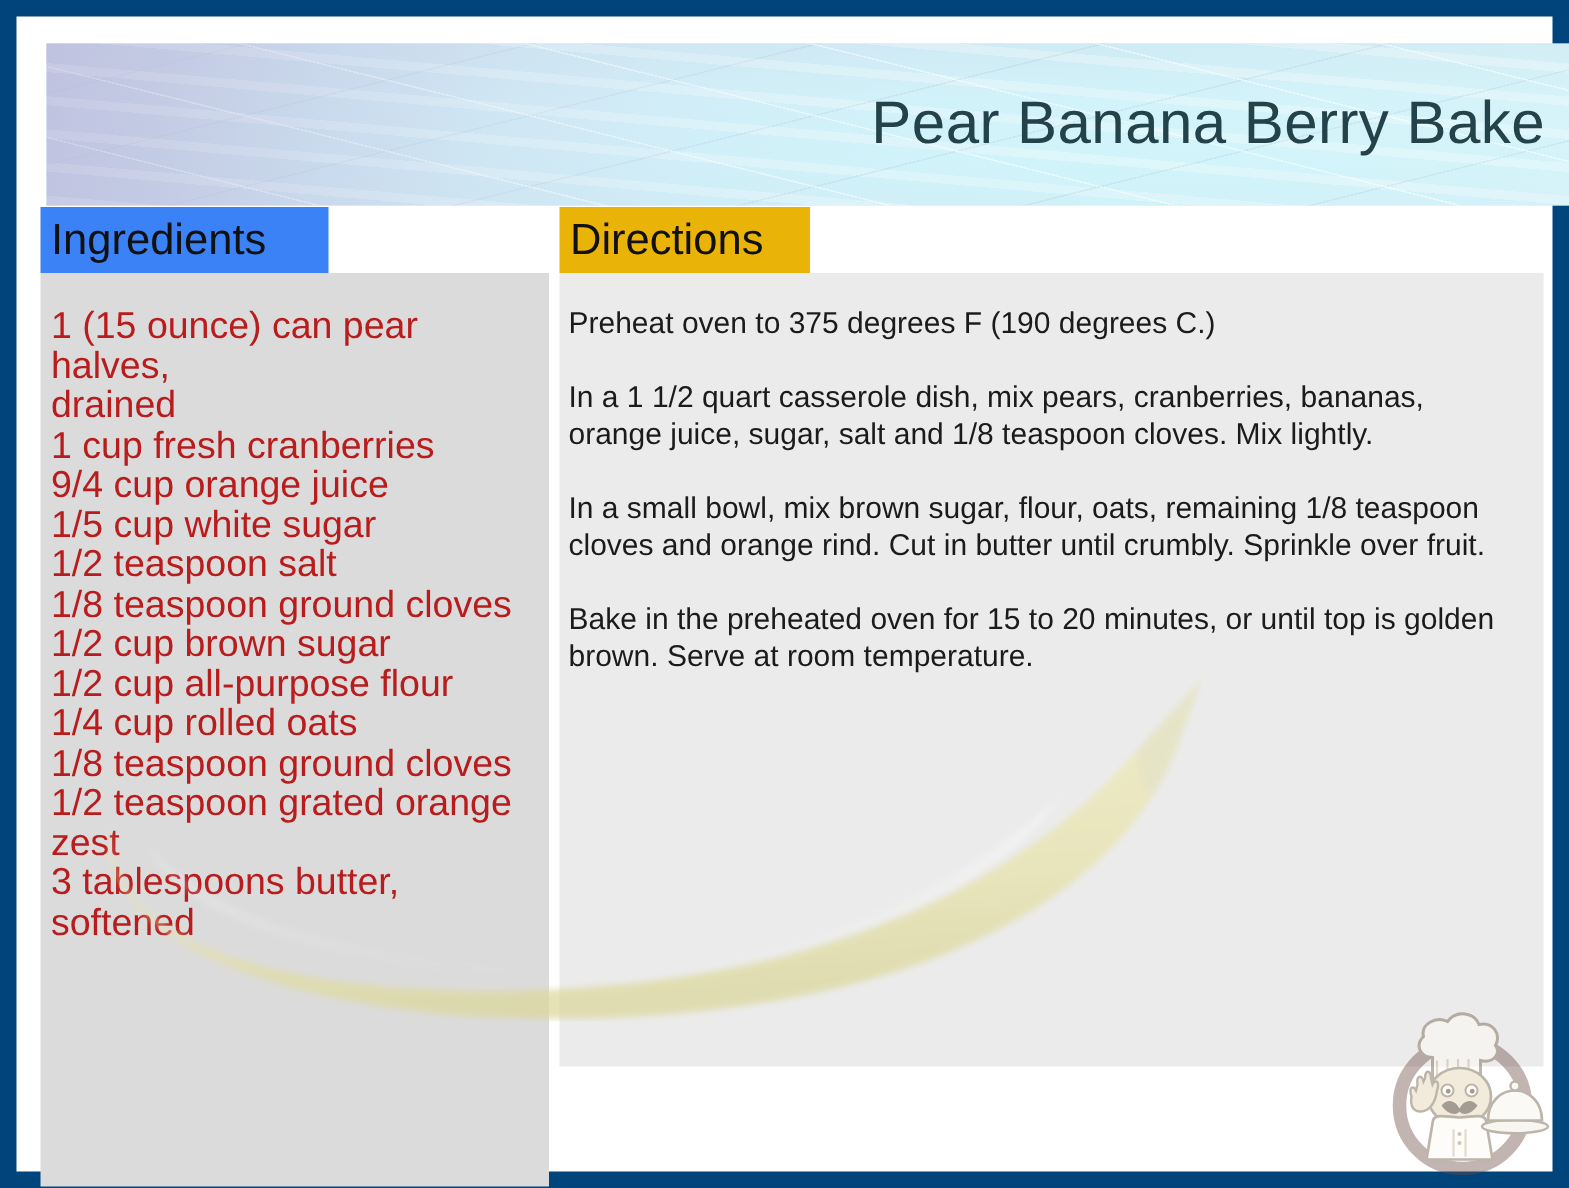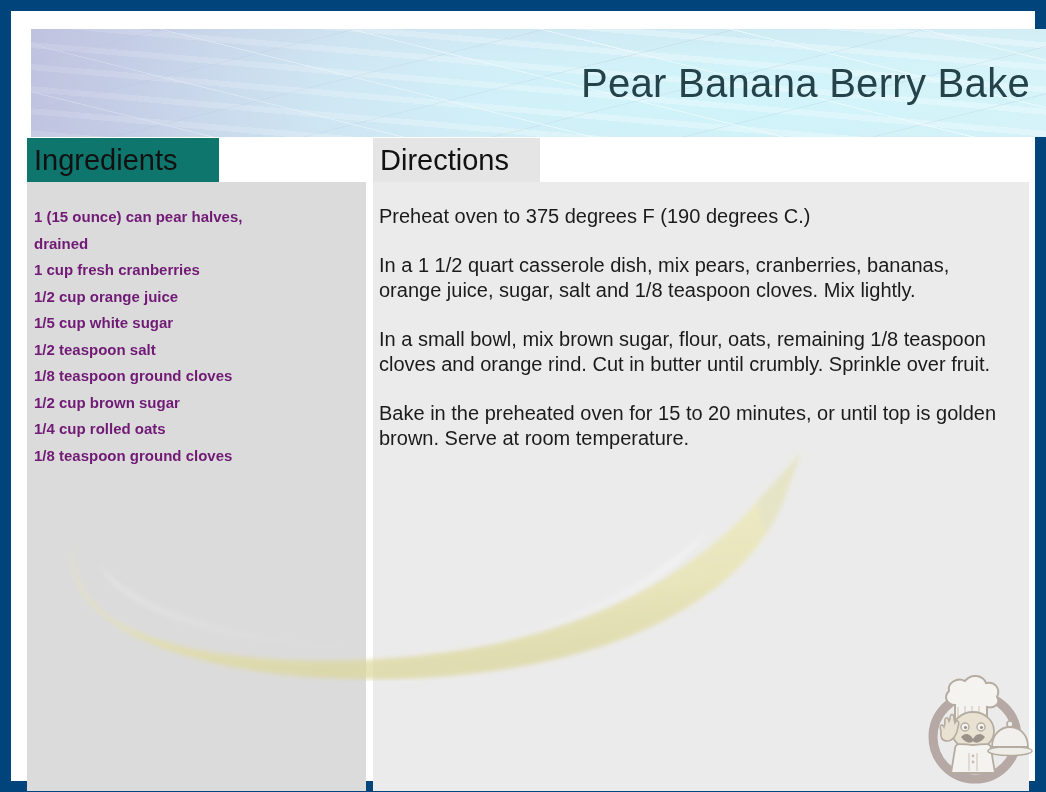--- a/index.html
+++ b/index.html
@@ -101,53 +101,52 @@
     position: absolute;
     box-sizing: border-box;
     overflow: hidden;
   }
 
   #ingredients-head {
     left: 16px;
     top: 127px;
     width: 192px;
     height: 44px;
-    background: #0f766e;
+    background: #3b82f6;
   }
   #ingredients-body {
     left: 16px;
     top: 171px;
     width: 339px;
     height: 609px;
     background: #dbdbdb;
     padding: 22px 10px 0 7px;
   }
 
   #directions-head {
     left: 362px;
     top: 127px;
     width: 167px;
     height: 44px;
-    background: #e5e5e5;
+    background: #eab308;
   }
   #directions-body {
     left: 362px;
     top: 171px;
     width: 656px;
-    height: 609px;
+    height: 529px;
     background: #ebebeb;
     padding: 22px 14px 0 6px;
   }
 
   .ing-line {
-    font-size: 15px;
+    font-size: 25px;
     line-height: 26.5px;
-    color: #701a75;
+    color: #b91c1c;
     white-space: pre-wrap;
-    font-weight: bold;
   }
   .dir-para {
     font-size: 20px;
     line-height: 25px;
     color: #1b1b1b;
     margin: 0 0 24px 0;
   }
 
   
   #banana-watermark {
@@ -184,27 +183,30 @@
     </div>
 
     <div id="ingredients-head" class="panel-head">
       <span>Ingredients</span>
     </div>
 
     <div id="ingredients-body" class="panel-body">
       <div class="ing-line">1 (15 ounce) can pear halves,
 drained</div>
       <div class="ing-line">1 cup fresh cranberries</div>
-      <div class="ing-line">1/2 cup orange juice</div>
+      <div class="ing-line">9/4 cup orange juice</div>
       <div class="ing-line">1/5 cup white sugar</div>
       <div class="ing-line">1/2 teaspoon salt</div>
       <div class="ing-line">1/8 teaspoon ground cloves</div>
       <div class="ing-line">1/2 cup brown sugar</div>
+      <div class="ing-line">1/2 cup all-purpose flour</div>
       <div class="ing-line">1/4 cup rolled oats</div>
       <div class="ing-line">1/8 teaspoon ground cloves</div>
+      <div class="ing-line">1/2 teaspoon grated orange zest</div>
+      <div class="ing-line">3 tablespoons butter, softened</div>
     </div>
 
     <div id="directions-head" class="panel-head">
       <span>Directions</span>
     </div>
 
     <div id="directions-body" class="panel-body">
       <p class="dir-para">Preheat oven to 375 degrees F (190 degrees C.)</p>
       <p class="dir-para">In a 1 1/2 quart casserole dish, mix pears, cranberries, bananas, orange juice, sugar, salt and 1/8 teaspoon cloves. Mix lightly.</p>
       <p class="dir-para">In a small bowl, mix brown sugar, flour, oats, remaining 1/8 teaspoon cloves and orange rind. Cut in butter until crumbly. Sprinkle over fruit.</p>

